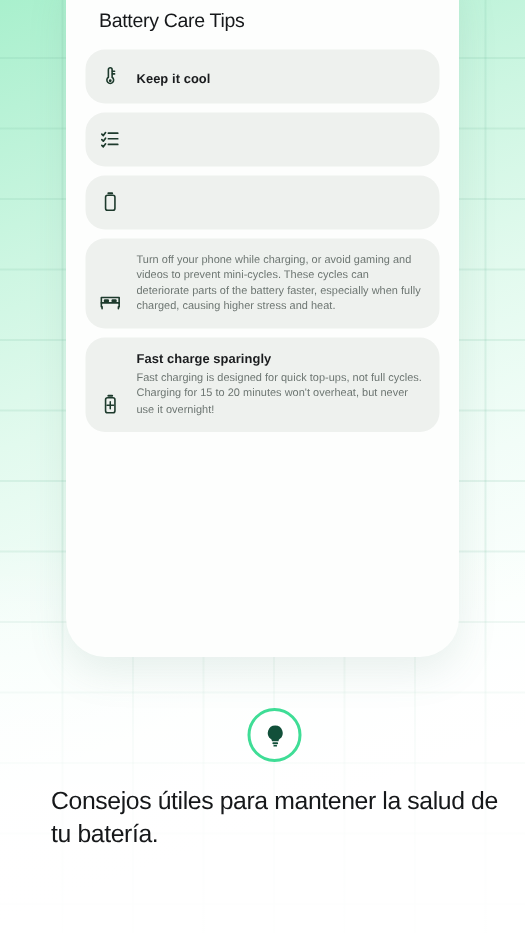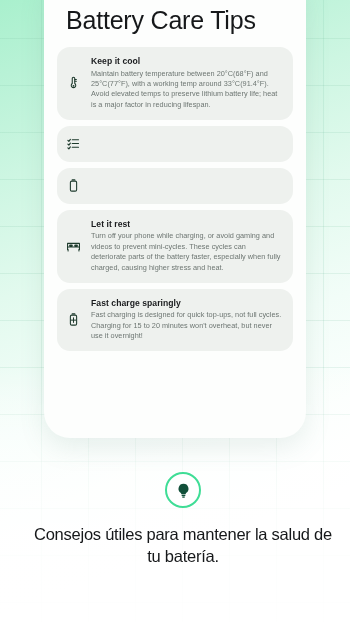--- a/index.html
+++ b/index.html
@@ -57,31 +57,31 @@
     top: -26px;
     width: 262px;
     height: 464px;
     background: #fdfefd;
     border-radius: 26px;
     box-shadow: 0 10px 26px rgba(90,140,120,0.13);
     padding: 0 13px;
   }
 
   #panel-title {
-    font-size: 25px;
+    font-size: 13px;
     font-weight: 500;
     letter-spacing: -0.2px;
     color: #16181a;
     margin: 32px 0 12px 9px;
   }
 
   
   .tip-card {
     display: flex;
-    align-items: center;
+    align-items: flex-end;
     gap: 9px;
     background: #eef1ee;
     border-radius: 13px;
     padding: 9px 11px 10px 8px;
     margin-top: 6px;
   }
   .tip-card:first-of-type { margin-top: 9px; }
 
   .tip-icon {
     flex: 0 0 17px;
@@ -109,21 +109,20 @@
     color: #6d7672;
     letter-spacing: 0.02px;
   }
 
   
   #footer {
     position: absolute;
     left: 0;
     right: 0;
     top: 472px;
-    text-align: center;
     margin-left: 16px;
   }
 
   #bulb-badge {
     width: 36px;
     height: 36px;
     margin: 0 auto;
     border: 2.6px solid #3fdd96;
     border-radius: 50%;
     background: #ffffff;
@@ -158,21 +157,20 @@
     <div class="tip-icon">
       <svg viewBox="0 0 24 24" fill="none" stroke="currentColor" stroke-width="1.7" stroke-linecap="round" stroke-linejoin="round">
         <path d="M12 3.5a2 2 0 0 0-2 2v8.1a3.6 3.6 0 1 0 4 0V5.5a2 2 0 0 0-2-2z"></path>
         <circle cx="12" cy="17.3" r="1.5" fill="currentColor" stroke="none"></circle>
         <line x1="14.3" y1="7.2" x2="16.6" y2="7.2"></line>
         <line x1="14.3" y1="10" x2="16.6" y2="10"></line>
       </svg>
     </div>
     <div class="tip-body">
       <div class="tip-title">Keep it cool</div>
-      <div class="tip-text">Maintain battery temperature between 20°C(68°F) and 25°C(77°F), with a working temp around 33°C(91.4°F). Avoid elevated temps to preserve lithium battery life; heat is a major factor in reducing lifespan.</div>
     </div>
   </div>
 
   <div class="tip-card">
     <div class="tip-icon">
       <svg viewBox="0 0 24 24" fill="none" stroke="currentColor" stroke-width="1.8" stroke-linecap="round" stroke-linejoin="round">
         <line x1="10" y1="6" x2="20" y2="6"></line>
         <line x1="10" y1="12" x2="20" y2="12"></line>
         <line x1="10" y1="18" x2="20" y2="18"></line>
         <polyline points="3,7 4.6,8.6 7,5.4"></polyline>
@@ -198,21 +196,20 @@
       <svg viewBox="0 0 24 24" fill="none" stroke="currentColor" stroke-width="1.7" stroke-linecap="round" stroke-linejoin="round">
         <path d="M2.5 18.5v-4.2h19v4.2"></path>
         <path d="M2.5 14.3V8.6h19v5.7"></path>
         <rect x="5.2" y="10.4" width="5.4" height="3.9" rx="1" fill="currentColor" stroke="none"></rect>
         <rect x="13.4" y="10.4" width="5.4" height="3.9" rx="1" fill="currentColor" stroke="none"></rect>
         <line x1="3.3" y1="18.5" x2="3.3" y2="20.6"></line>
         <line x1="20.7" y1="18.5" x2="20.7" y2="20.6"></line>
       </svg>
     </div>
     <div class="tip-body">
-      <div class="tip-title">Let it rest</div>
       <div class="tip-text">Turn off your phone while charging, or avoid gaming and videos to prevent mini-cycles. These cycles can deteriorate parts of the battery faster, especially when fully charged, causing higher stress and heat.</div>
     </div>
   </div>
 
   <div class="tip-card">
     <div class="tip-icon">
       <svg viewBox="0 0 24 24" fill="none" stroke="currentColor" stroke-width="1.7" stroke-linecap="round" stroke-linejoin="round">
         <rect x="7" y="5" width="10" height="16" rx="2.2"></rect>
         <line x1="10" y1="3" x2="14" y2="3" stroke-width="2.2"></line>
         <line x1="12" y1="9.3" x2="12" y2="16.7" stroke-width="1.6"></line>

